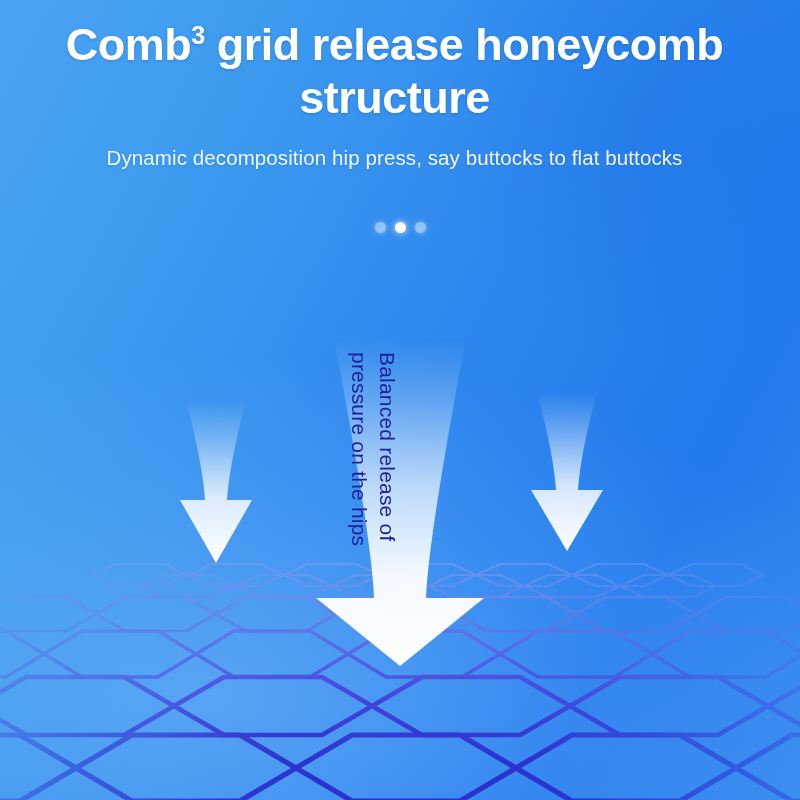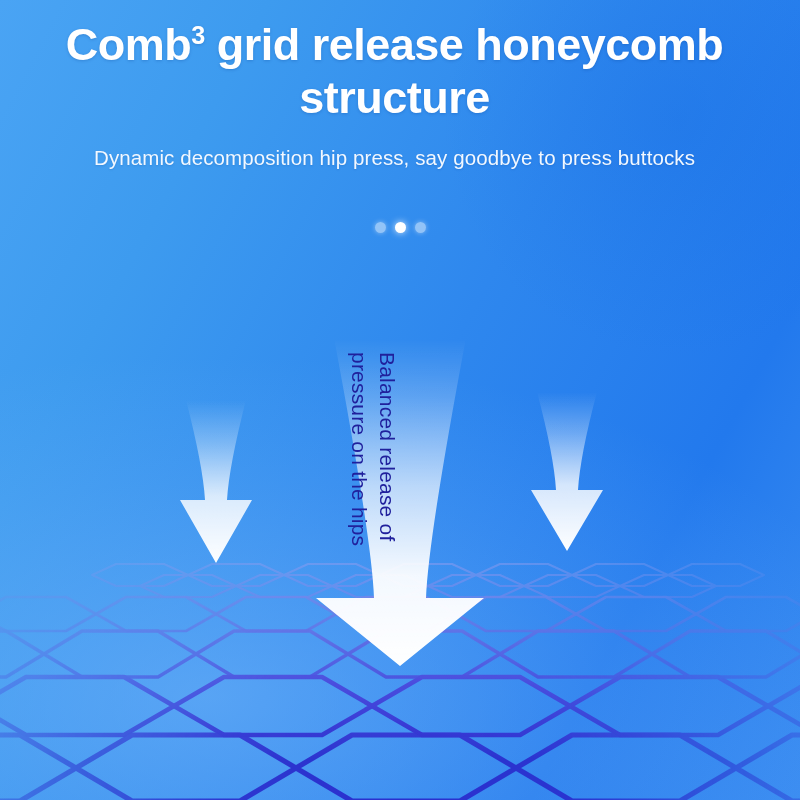--- a/index.html
+++ b/index.html
@@ -247,21 +247,21 @@
     </svg>
   </div>
 
   <div class="vcaption">
     <div class="vcaption-line">pressure on the hips</div>
     <div class="vcaption-line">Balanced release of</div>
   </div>
 
   <div class="header">
     <h1 class="title"><span>Comb</span><sup>3</sup><span> grid release honeycomb structure</span></h1>
-    <p class="subtitle">Dynamic decomposition hip press, say goodbye to press buttocks</p>
+    <p class="subtitle">Dynamic decomposition hip press, say buttocks to flat buttocks</p>
   </div>
 
   <div class="dots">
     <span class="dot"></span>
     <span class="dot active"></span>
     <span class="dot"></span>
   </div>
 
 </div>
 

